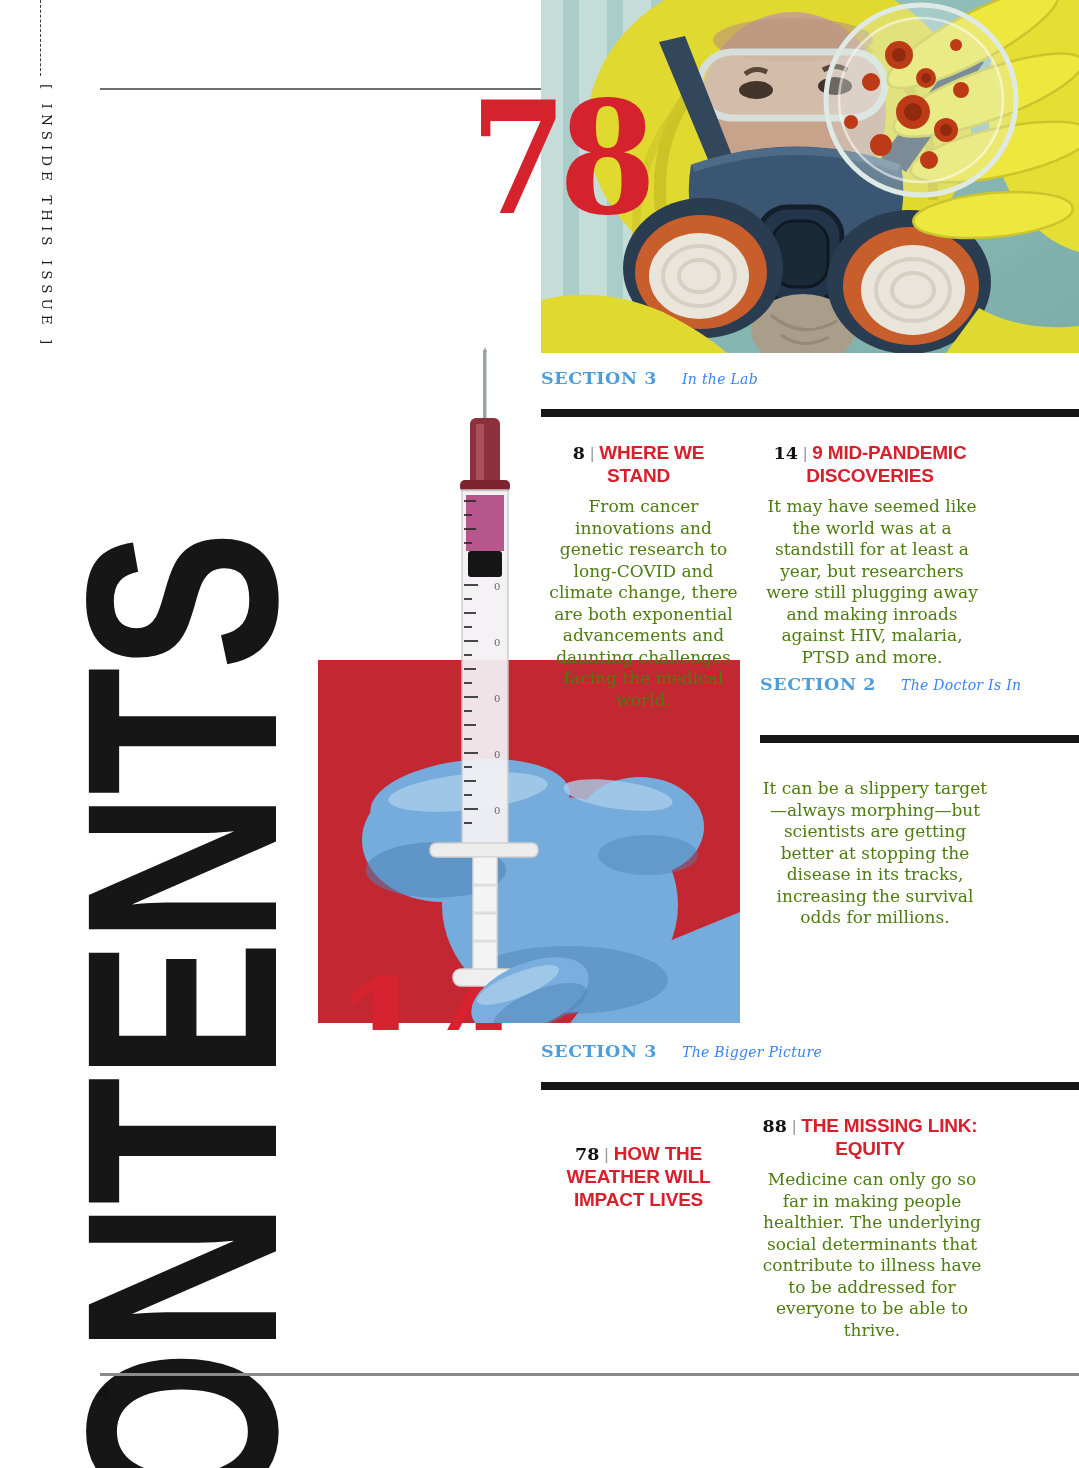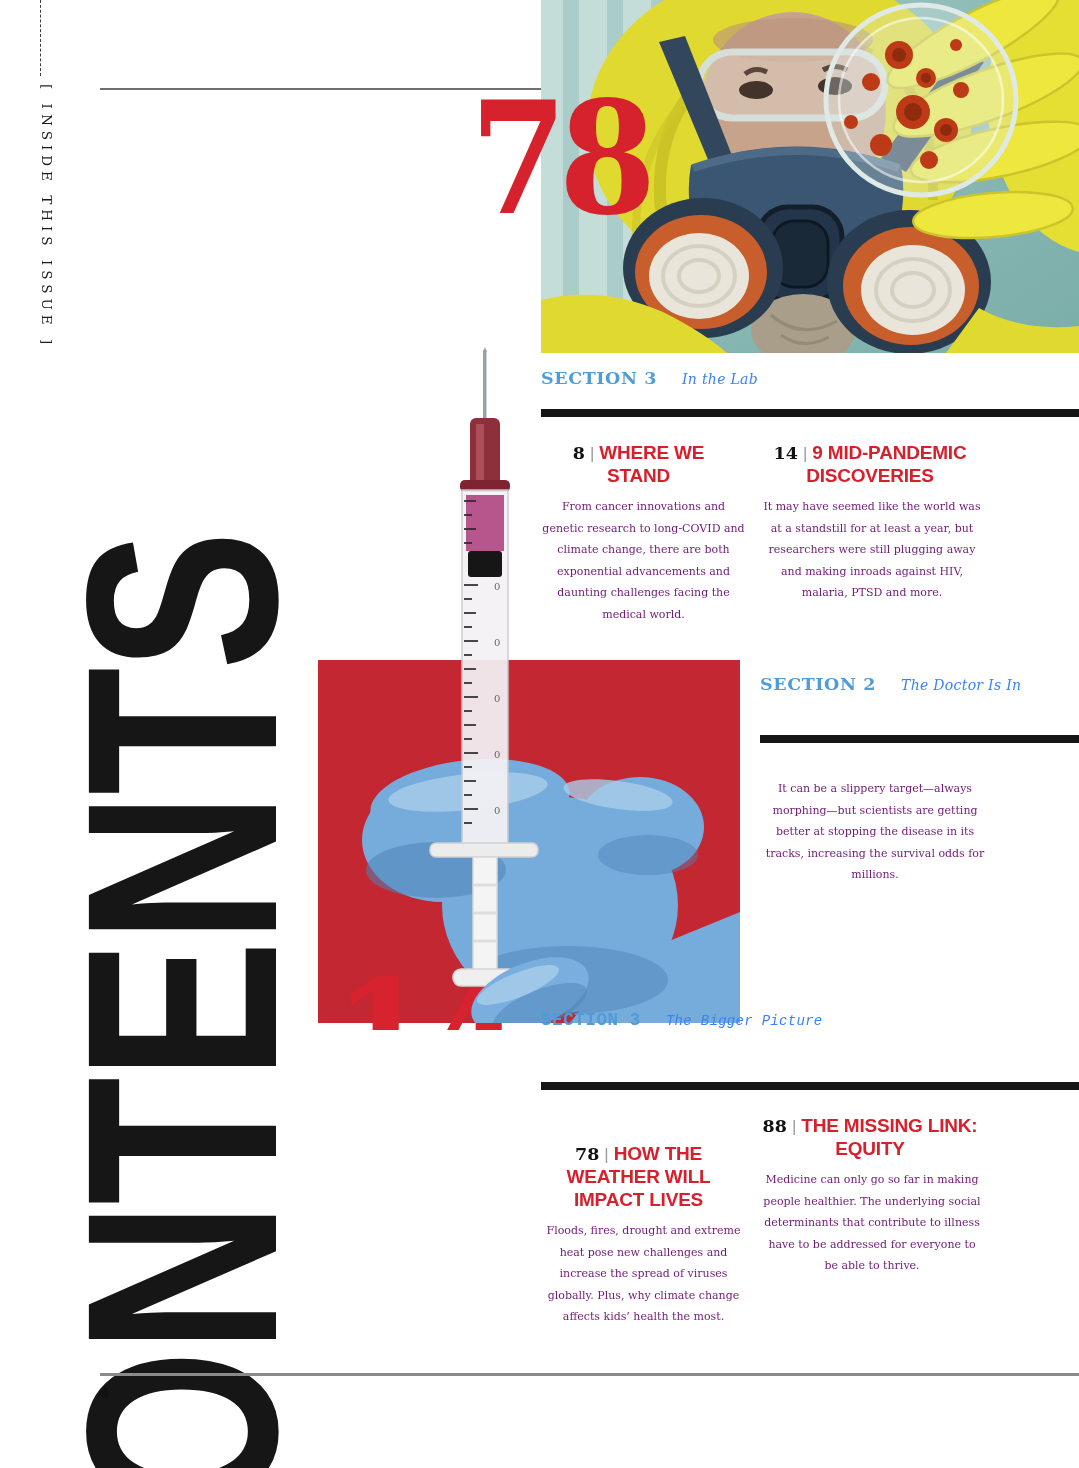--- a/index.html
+++ b/index.html
@@ -52,27 +52,27 @@
   .sec-name  { font-style:italic; font-size:14px; color:#3b82f6; margin-left:25px; letter-spacing:0.3px; }
   .sec-rule  { position:absolute; height:8px; background:#161616; z-index:2; }
 
   .art { position:absolute; z-index:2;text-align:center; }
   .art-head { line-height:22px; }
   .art-num { font-family:"DejaVu Serif", serif; font-weight:700; font-size:17.5px; color:#111; }
   .art-div { font-family:"Liberation Sans", sans-serif; font-weight:400; font-size:17px;
              color:#9a9a9a; padding:0 5px; }
   .art-title { font-family:"Liberation Sans", sans-serif; font-weight:700; font-size:19px;
                color:#D7202C; letter-spacing:-0.2px; }
-  .art-body { margin-top:8px; font-size:11px; line-height:21.5px; color:#701a75; }
+  .art-body { margin-top:8px; font-size:17px; line-height:21.5px; color:#4d7c0f; }
 
   .sec1-head { left:541px; top:368px; }
   .sec1-rule { left:541px; top:409px; width:538px; }
   .sec2-head { left:760px; top:674px; }
   .sec2-rule { left:760px; top:735px; width:319px; }
-  .sec3-head { left:541px; top:1010px;font-family:Liberation Mono, monospace; }
+  .sec3-head { left:541px; top:1041px; }
   .sec3-rule { left:541px; top:1082px; width:538px; }
 
   .art-1a { left:541px; top:442px; width:205px; }
   .art-1a .art-head { width:195px; }
   .art-1b { left:760px; top:442px; width:224px; }
   .art-1b .art-head { width:220px; }
   .art-2a { left:760px; top:770px; width:230px; }
   .art-2a .art-head { width:220px; }
   .art-3a { left:541px; top:1115px; width:205px; }
   .art-3a .art-head { width:195px;margin-top:28px; }
@@ -288,21 +288,20 @@
 
   <div class="sec-head sec3-head">
     <span class="sec-label">SECTION 3</span><span class="sec-name">The Bigger Picture</span>
   </div>
   <div class="sec-rule sec3-rule"></div>
 
   <div class="art art-3a">
     <div class="art-head">
       <span class="art-num">78</span><span class="art-div">|</span><span class="art-title">HOW THE WEATHER WILL IMPACT LIVES</span>
     </div>
-    <div class="art-body">Floods, fires, drought and extreme heat pose new challenges and increase the spread of viruses globally. Plus, why climate change affects kids’ health the most.</div>
   </div>
 
   <div class="art art-3b">
     <div class="art-head">
       <span class="art-num">88</span><span class="art-div">|</span><span class="art-title">THE MISSING LINK: EQUITY</span>
     </div>
     <div class="art-body">Medicine can only go so far in making people healthier. The underlying social determinants that contribute to illness have to be addressed for everyone to be able to thrive.</div>
   </div>
 
   <div class="rule-bottom"></div>

